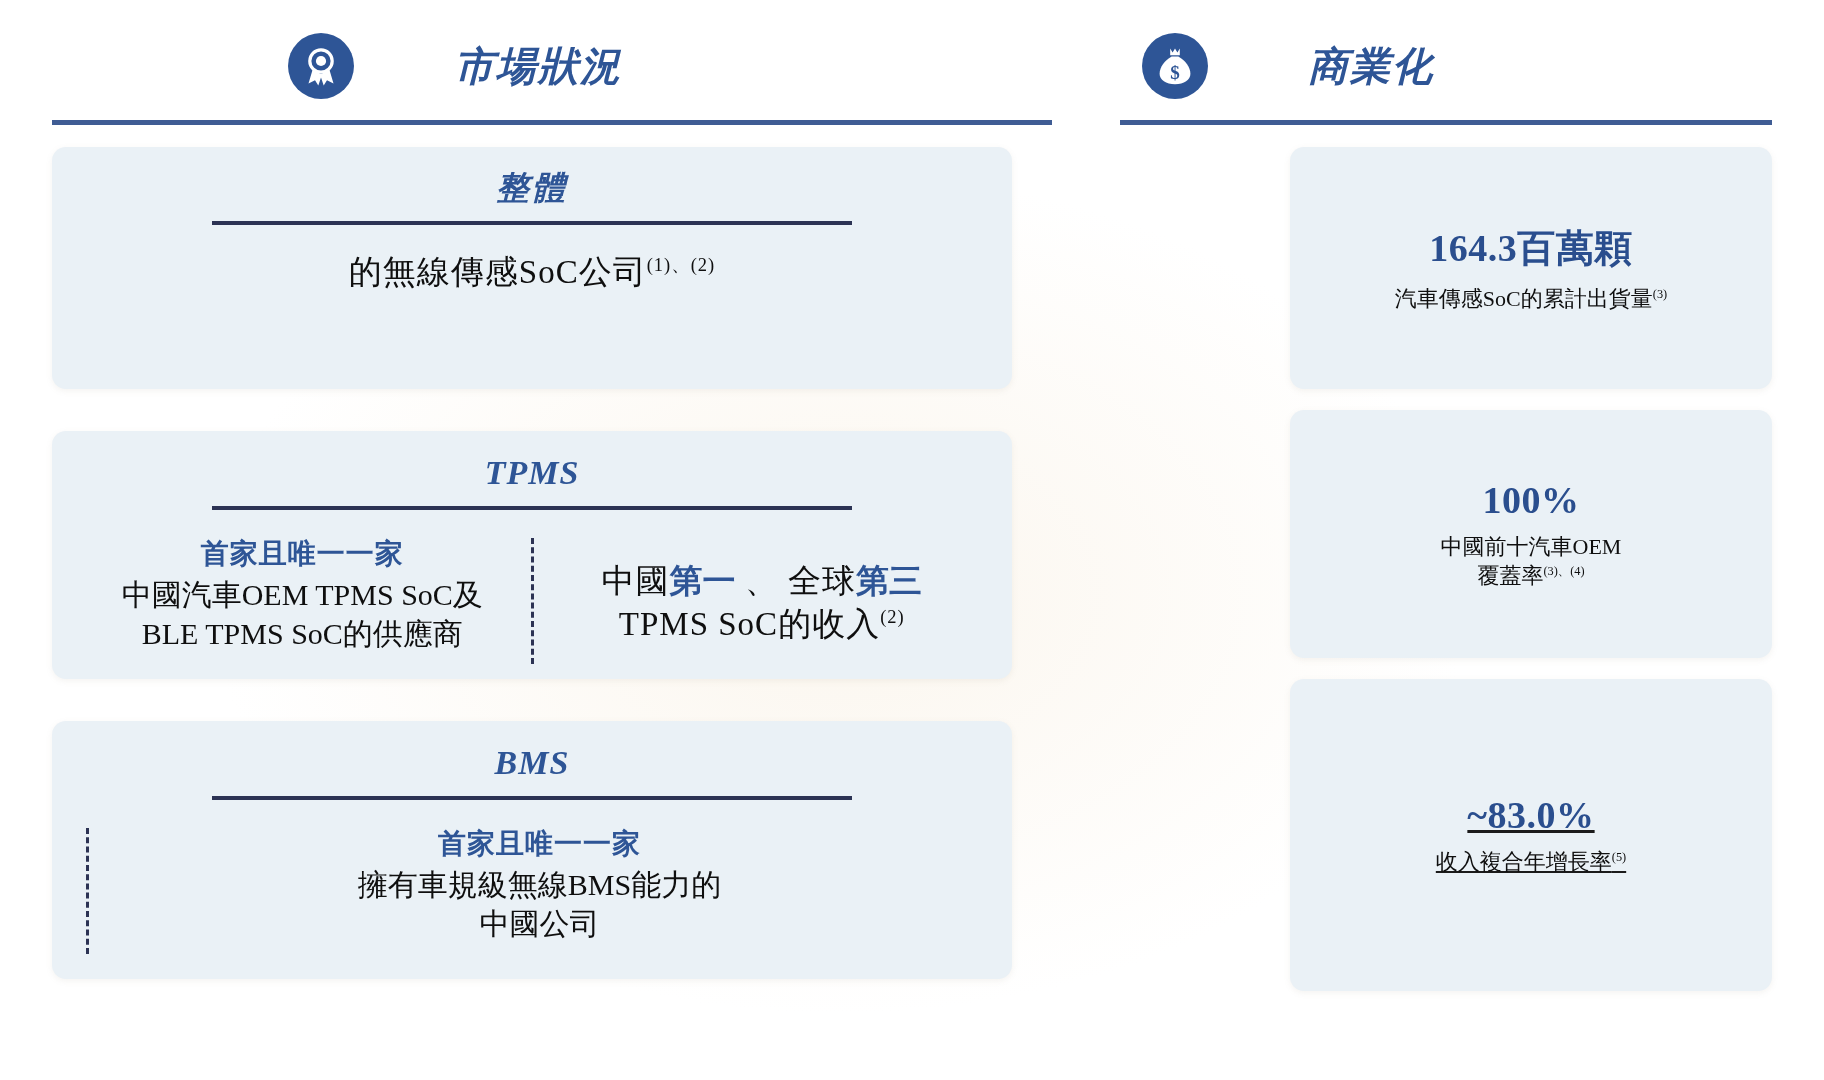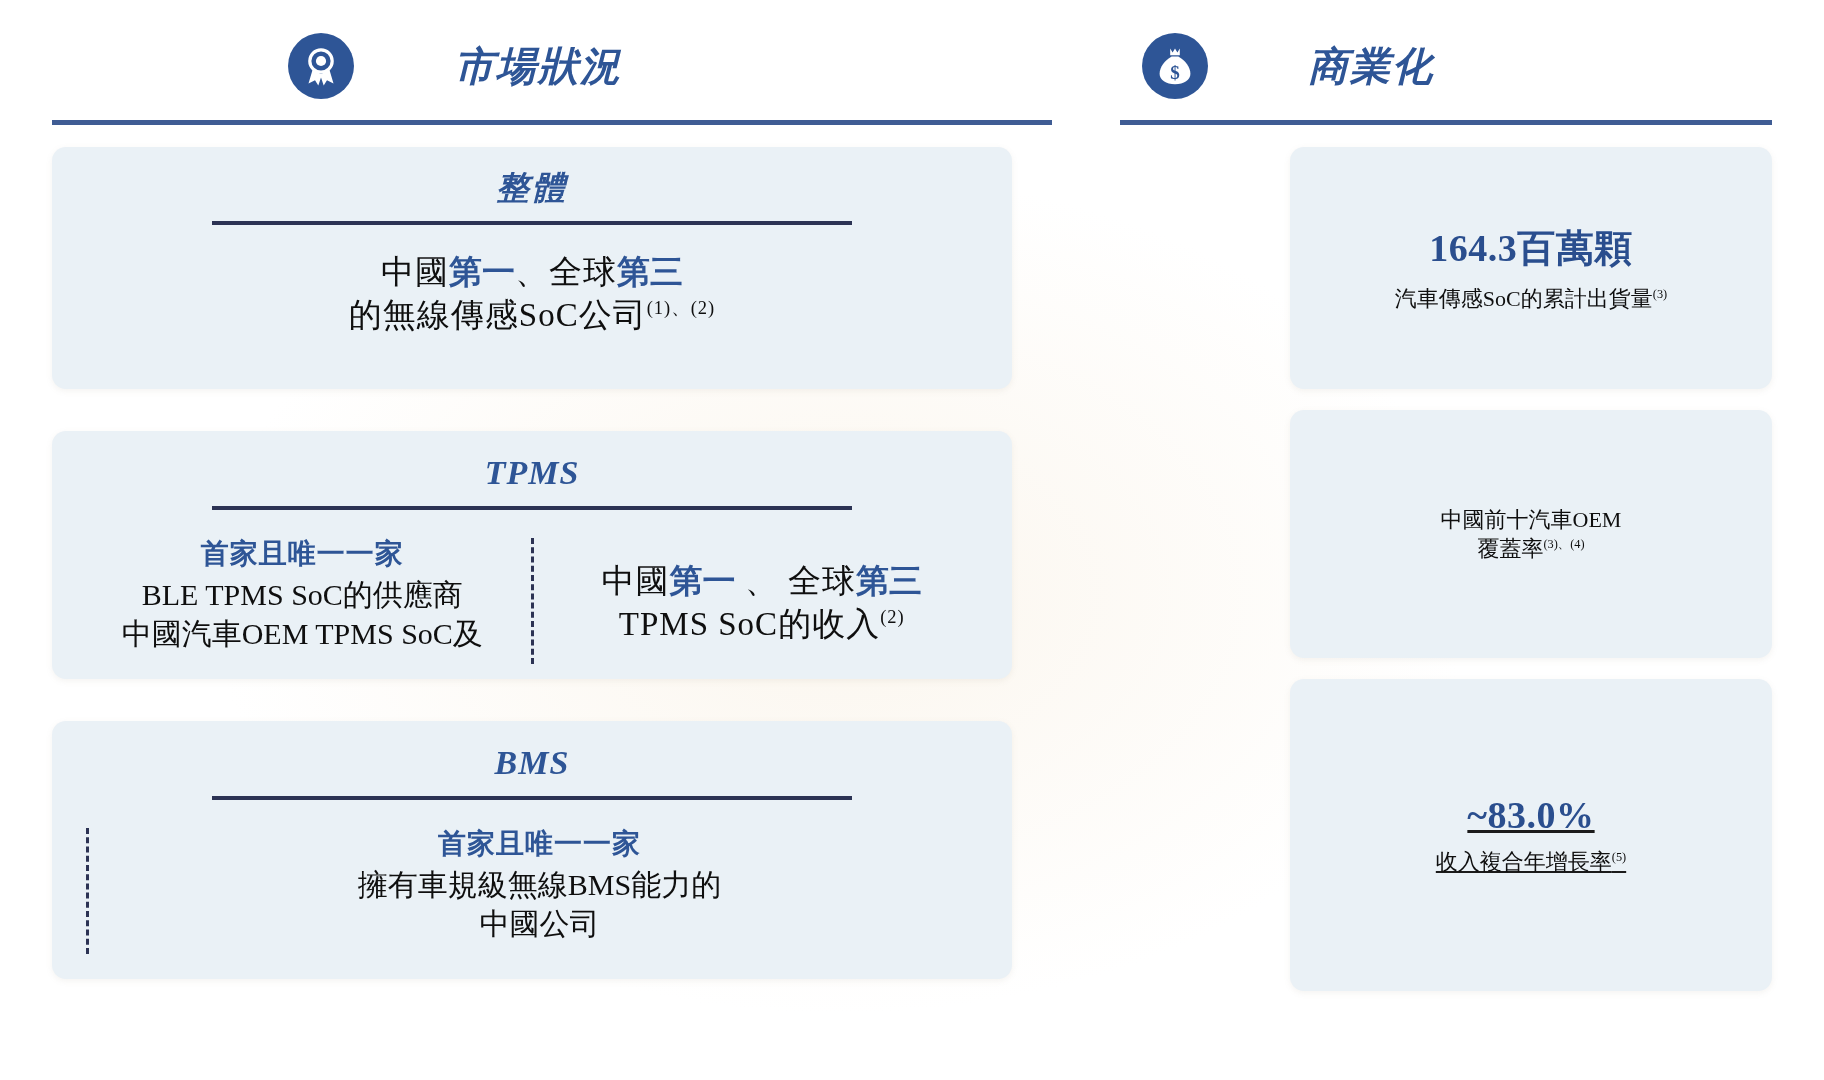--- a/index.html
+++ b/index.html
@@ -225,34 +225,33 @@
       </div>
       <div class="hdr-rule"></div>
 
       <div class="cards">
 
         <div class="card c1">
           <div class="card-title card-title-cjk">整體</div>
           <div class="card-rule"></div>
           <div class="card-body single">
             <div class="pane">
-              <div class="mix-line">中國<b>第一</b>、全球<b>第三</b></div>
               <div class="mix-line">的無線傳感SoC公司<sup>(1)、(2)</sup></div>
             </div>
           </div>
         </div>
 
         <div class="card c2">
           <div class="card-title">TPMS</div>
           <div class="card-rule"></div>
           <div class="card-body">
             <div class="pane">
               <div class="big-line">首家且唯一一家</div>
+              <div class="sub-line">中國汽車OEM TPMS SoC及</div>
               <div class="sub-line">BLE TPMS SoC的供應商</div>
-              <div class="sub-line">中國汽車OEM TPMS SoC及</div>
             </div>
             <div class="vdivider"></div>
             <div class="pane" style="padding-top:24px;">
               <div class="mix-line">中國<b>第一</b> 、 全球<b>第三</b></div>
               <div class="mix-line">TPMS SoC的收入<sup>(2)</sup></div>
             </div>
           </div>
         </div>
 
         <div class="card c3">
@@ -289,20 +288,21 @@
 
         <div class="card r1">
           <div class="stat">
             <div class="stat-value">164.3百萬顆</div>
             <div class="stat-label">汽車傳感SoC的累計出貨量<sup>(3)</sup></div>
           </div>
         </div>
 
         <div class="card r2">
           <div class="stat">
+            <div class="stat-value">100%</div>
             <div class="stat-label">中國前十汽車OEM<br>覆蓋率<sup>(3)、(4)</sup></div>
           </div>
         </div>
 
         <div class="card r3">
           <div class="stat">
             <div class="stat-value">~83.0%</div>
             <div class="stat-label">收入複合年增長率<sup>(5)</sup></div>
           </div>
         </div>

